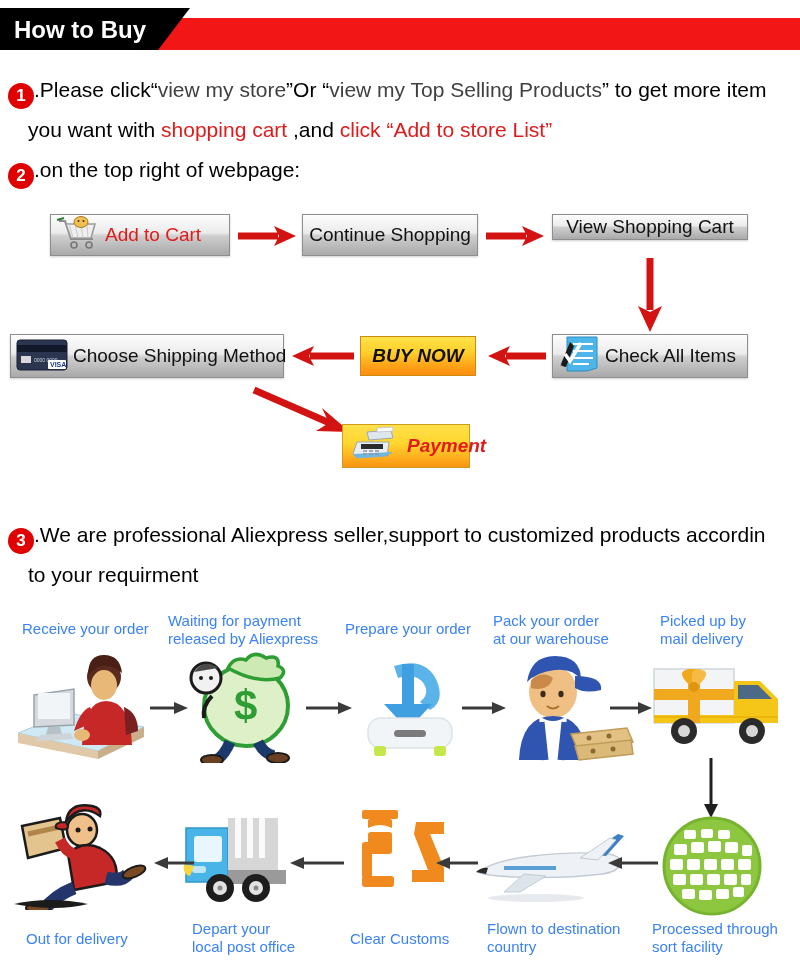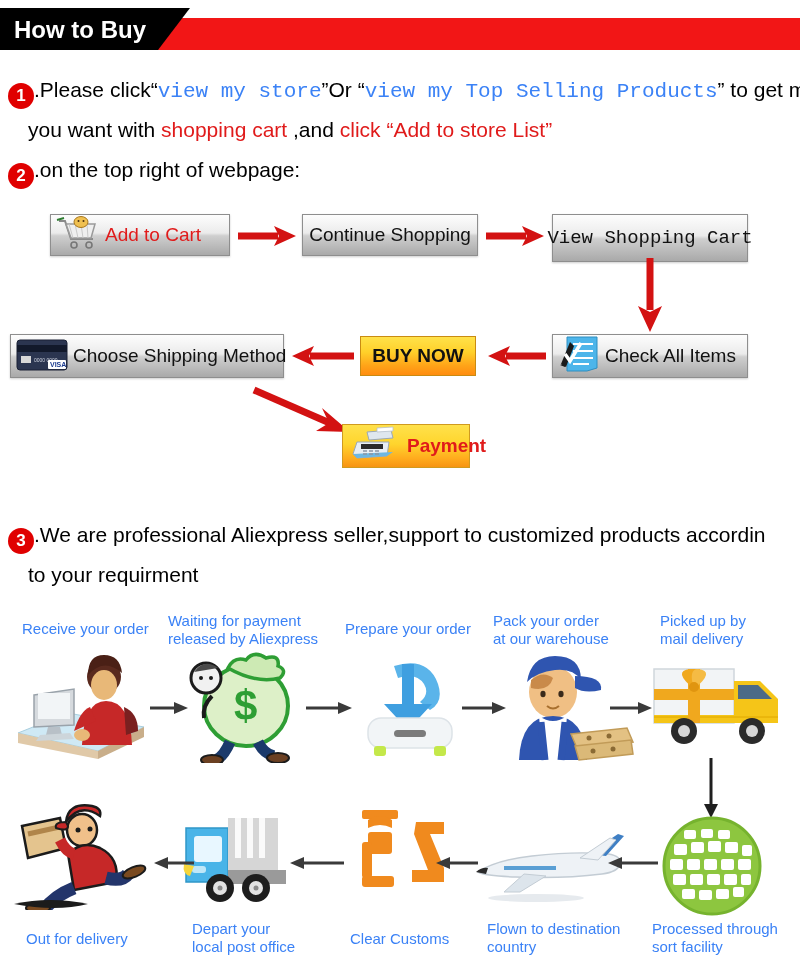--- a/index.html
+++ b/index.html
@@ -66,21 +66,21 @@
     border-radius: 50%;
     background: #e00000;
     color: #ffffff;
     font-size: 17px;
     font-weight: bold;
     text-align: center;
     line-height: 26px;
     vertical-align: -4px;
     margin-right: 0px;
   }
-  .blue { color: #3b82f6; font-family: Liberation Mono, monospace; }
+  .blue { color: #404040; }
   .red  { color: #e01b1b; }
 
   #step1 { left: 8px; top: 70px; }
   #step1b { left: 28px; top: 110px; }
   #step2 { left: 8px; top: 150px; }
   #step3 { left: 8px; top: 515px; }
   #step3b { left: 28px; top: 555px; }
 
   
   .btn {
@@ -101,25 +101,26 @@
     box-sizing: border-box;
     border: 1px solid #c98b12;
     background: linear-gradient(to bottom, #ffe24a 0%, #ffd02a 40%, #ffa418 75%, #ff8c10 100%);
     display: flex;
     align-items: center;
     justify-content: center;
     font-size: 19px;
     font-weight: bold;
     color: #111111;
     white-space: nowrap;
+    font-style: italic;
   }
 
   #btn-add-cart   { left: 50px;  top: 214px; width: 180px; height: 42px; justify-content: flex-start; padding-left: 4px; }
   #btn-continue   { left: 302px; top: 214px; width: 176px; height: 42px; }
-  #btn-view-cart  { left: 552px; top: 214px; width: 196px; height: 48px; font-family: Liberation Mono, monospace; }
+  #btn-view-cart  { left: 552px; top: 214px; width: 196px; height: 26px; }
   #btn-shipping   { left: 10px;  top: 334px; width: 274px; height: 44px; justify-content: flex-start; padding-left: 4px; }
   #btn-buy-now    { left: 360px; top: 336px; width: 116px; height: 40px; }
   #btn-check-all  { left: 552px; top: 334px; width: 196px; height: 44px; justify-content: flex-start; padding-left: 4px; }
   #btn-payment    { left: 342px; top: 424px; width: 128px; height: 44px;
                     border: 1px solid #d09a1f;
                     background: linear-gradient(to bottom, #ffe14b 0%, #ffd52d 45%, #ffab1d 80%, #f79412 100%);
                     justify-content: space-between; padding-left: 4px; }
   .btn-label-red { color: #e01b1b; font-size: 19px; }
 
   

